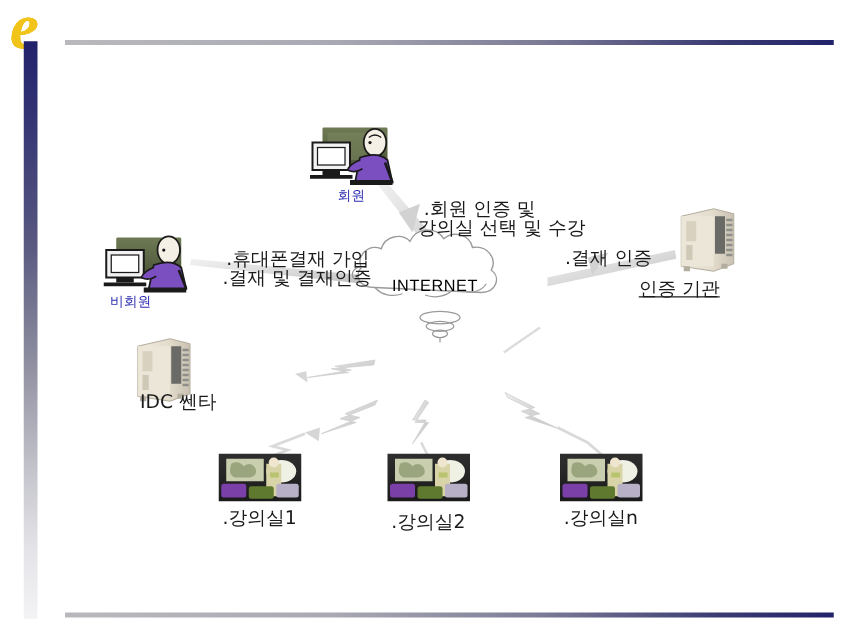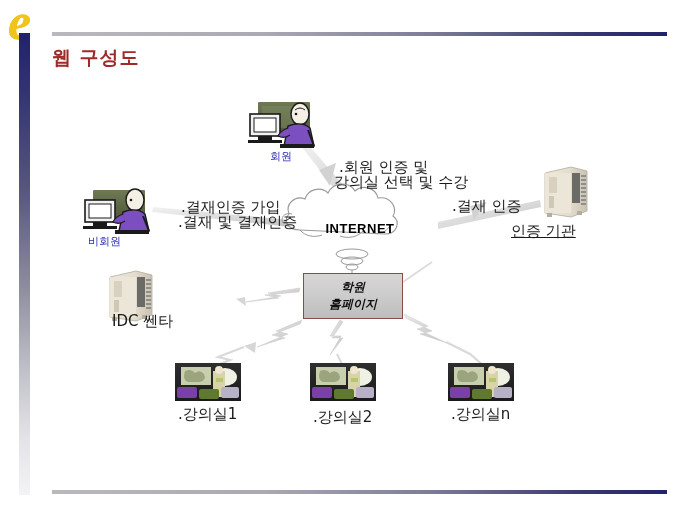--- a/index.html
+++ b/index.html
@@ -38,22 +38,22 @@
   
   #canvas{position:absolute;left:0;top:0;width:680px;height:510px;}
   .lbl{
     position:absolute;font-size:15px;color:#1a1a1a;white-space:nowrap;
     font-family:"DejaVu Sans","Liberation Sans",sans-serif;line-height:1.25;
   }
   .lbl-link{color:#2a2ab0;font-size:11px;}
 
   
   #cloud-label{
-    position:absolute;left:320px;top:221px;width:80px;text-align:center;
-    font-size:13px;font-weight:bold;color:#000;letter-spacing:0.5px;
+    position:absolute;left:308px;top:221px;width:80px;text-align:center;
+    font-size:13px;font-weight:normal;color:#000;letter-spacing:0.5px;
     font-family:"Liberation Sans","DejaVu Sans",sans-serif;
   }
 
   
   #homepage-box{
     position:absolute;left:303px;top:273px;width:100px;height:46px;
     background:linear-gradient(to bottom,#d6d6d6 0%,#cdcdcd 45%,#bdbdbd 100%);
     border:1.5px solid #8c4b4b;
     box-sizing:border-box;
     display:flex;flex-direction:column;align-items:center;justify-content:center;
@@ -65,21 +65,20 @@
 </style>
 </head>
 <body>
 
 <div id="slide">
 
   <div class="logo-e">e</div>
   <div class="rule rule-top"></div>
   <div class="rule rule-bottom"></div>
   <div class="vbar"></div>
-  <div class="slide-title">웹 구성도</div>
 
   <svg id="canvas" viewBox="0 0 680 510">
     <defs>
       <linearGradient id="gArrow" x1="0" y1="0" x2="1" y2="1">
         <stop offset="0%" stop-color="#f2f2f2"></stop>
         <stop offset="55%" stop-color="#d8d8d8"></stop>
         <stop offset="100%" stop-color="#bdbdbd"></stop>
       </linearGradient>
       <linearGradient id="gBolt" x1="0" y1="0" x2="1" y2="1">
         <stop offset="0%" stop-color="#ededed"></stop>
@@ -268,37 +267,33 @@
       <circle cx="44" cy="7" r="4" fill="#f0e6cf"></circle>
       <rect x="41" y="15" width="7" height="4" fill="#b8c46e"></rect>
       <rect x="2" y="24" width="20" height="11" rx="2" fill="#7b3fa8"></rect>
       <rect x="24" y="26" width="20" height="10" rx="2" fill="#5f7a2e"></rect>
       <rect x="46" y="24" width="18" height="11" rx="2" fill="#b8b0c6"></rect>
     </g>
   </svg>
 
   <div id="cloud-label">INTERNET</div>
 
-  <div id="homepage-box">
-    <span>학원</span>
-    <span>홈페이지</span>
-  </div>
 
   <div class="lbl lbl-link" style="left:270px;top:150px;">회원</div>
   <div class="lbl lbl-link" style="left:88px;top:235px;">비회원</div>
 
   <div class="lbl" style="left:112px;top:312px;">IDC 쎈타</div>
 
   <div class="lbl" style="left:511px;top:222px;text-decoration:underline;">인증 기관</div>
 
   <div class="lbl" style="left:178px;top:405px;">.강의실1</div>
   <div class="lbl" style="left:313px;top:408px;">.강의실2</div>
   <div class="lbl" style="left:451px;top:405px;">.강의실n</div>
 
   <div class="lbl" style="left:339px;top:158px;">.회원 인증 및</div>
   <div class="lbl" style="left:334px;top:173px;">강의실 선택 및 수강</div>
 
-  <div class="lbl" style="left:181px;top:198px;">.결재인증 가입</div>
+  <div class="lbl" style="left:181px;top:198px;">.휴대폰결재 가입</div>
   <div class="lbl" style="left:178px;top:213px;">.결재 및 결재인증</div>
 
   <div class="lbl" style="left:452px;top:197px;">.결재 인증</div>
 
 </div>
 
 </body></html>

